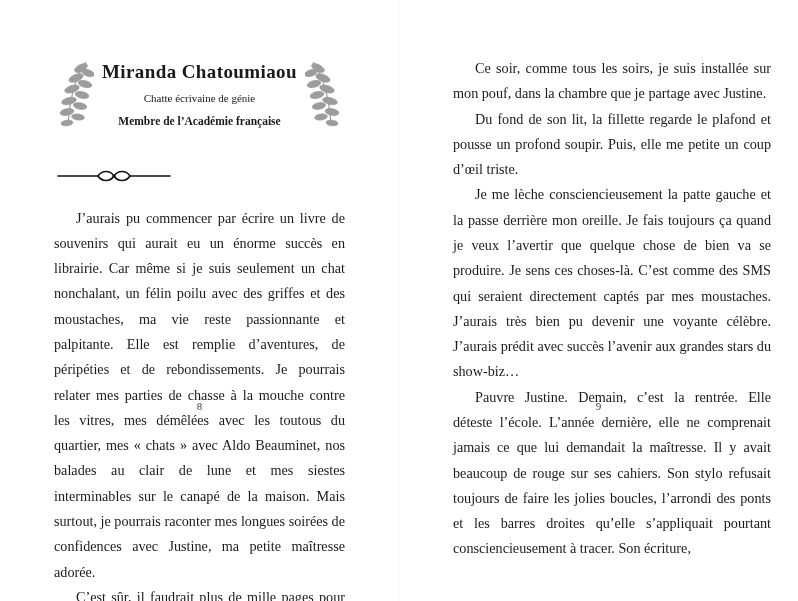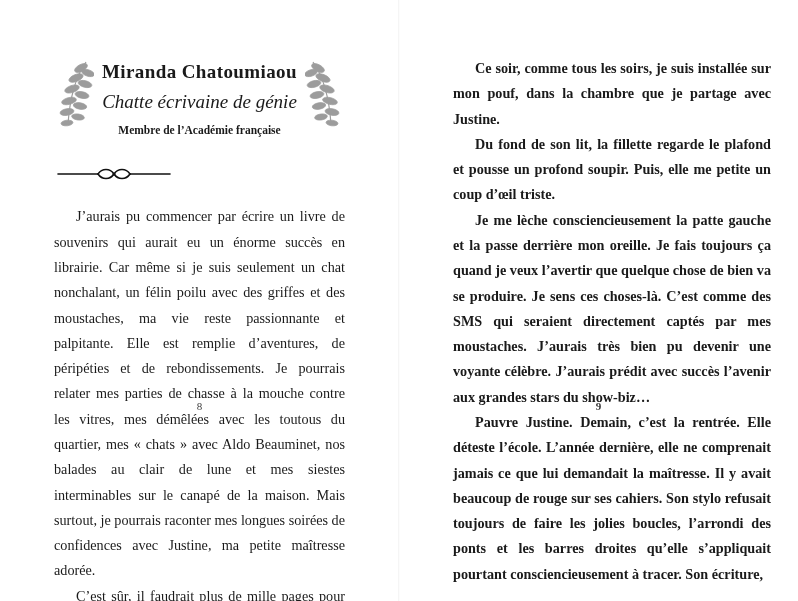--- a/index.html
+++ b/index.html
@@ -25,21 +25,20 @@
     box-sizing: border-box;
     height: 436px;
   }
   .page-left {
     width: 399px;
     padding: 48px 54px 0 54px;
   }
   .page-right {
     width: 399px;
     padding: 48px 27px 0 54px;
-    font-weight: bold;
   }
   .gutter-shadow {
     position: absolute;
     left: 398px;
     top: 0;
     width: 2px;
     height: 601px;
     background: linear-gradient(to right, rgba(0,0,0,0.05), rgba(0,0,0,0.0));
     pointer-events: none;
   }
@@ -52,29 +51,28 @@
     padding: 6px 26px 10px 26px;
   }
   .title-name {
     font-size: 19px;
     font-weight: bold;
     letter-spacing: 0.4px;
     margin: 0 0 9px 0;
     line-height: 1.1;
   }
   .title-sub {
-    font-size: 19px;
-    font-style: italic;
+    font-size: 11px;
     margin: 0 0 11px 0;
     line-height: 1.1;
   }
   .title-member {
     font-size: 11.5px;
     font-weight: bold;
-    margin: 0;
+    margin: 10px;
     line-height: 1.1;
   }
   .laurel {
     position: absolute;
     top: 2px;
     width: 44px;
     height: 76px;
     color: #9a9a9a;
   }
   .laurel-left { left: -4px; }

